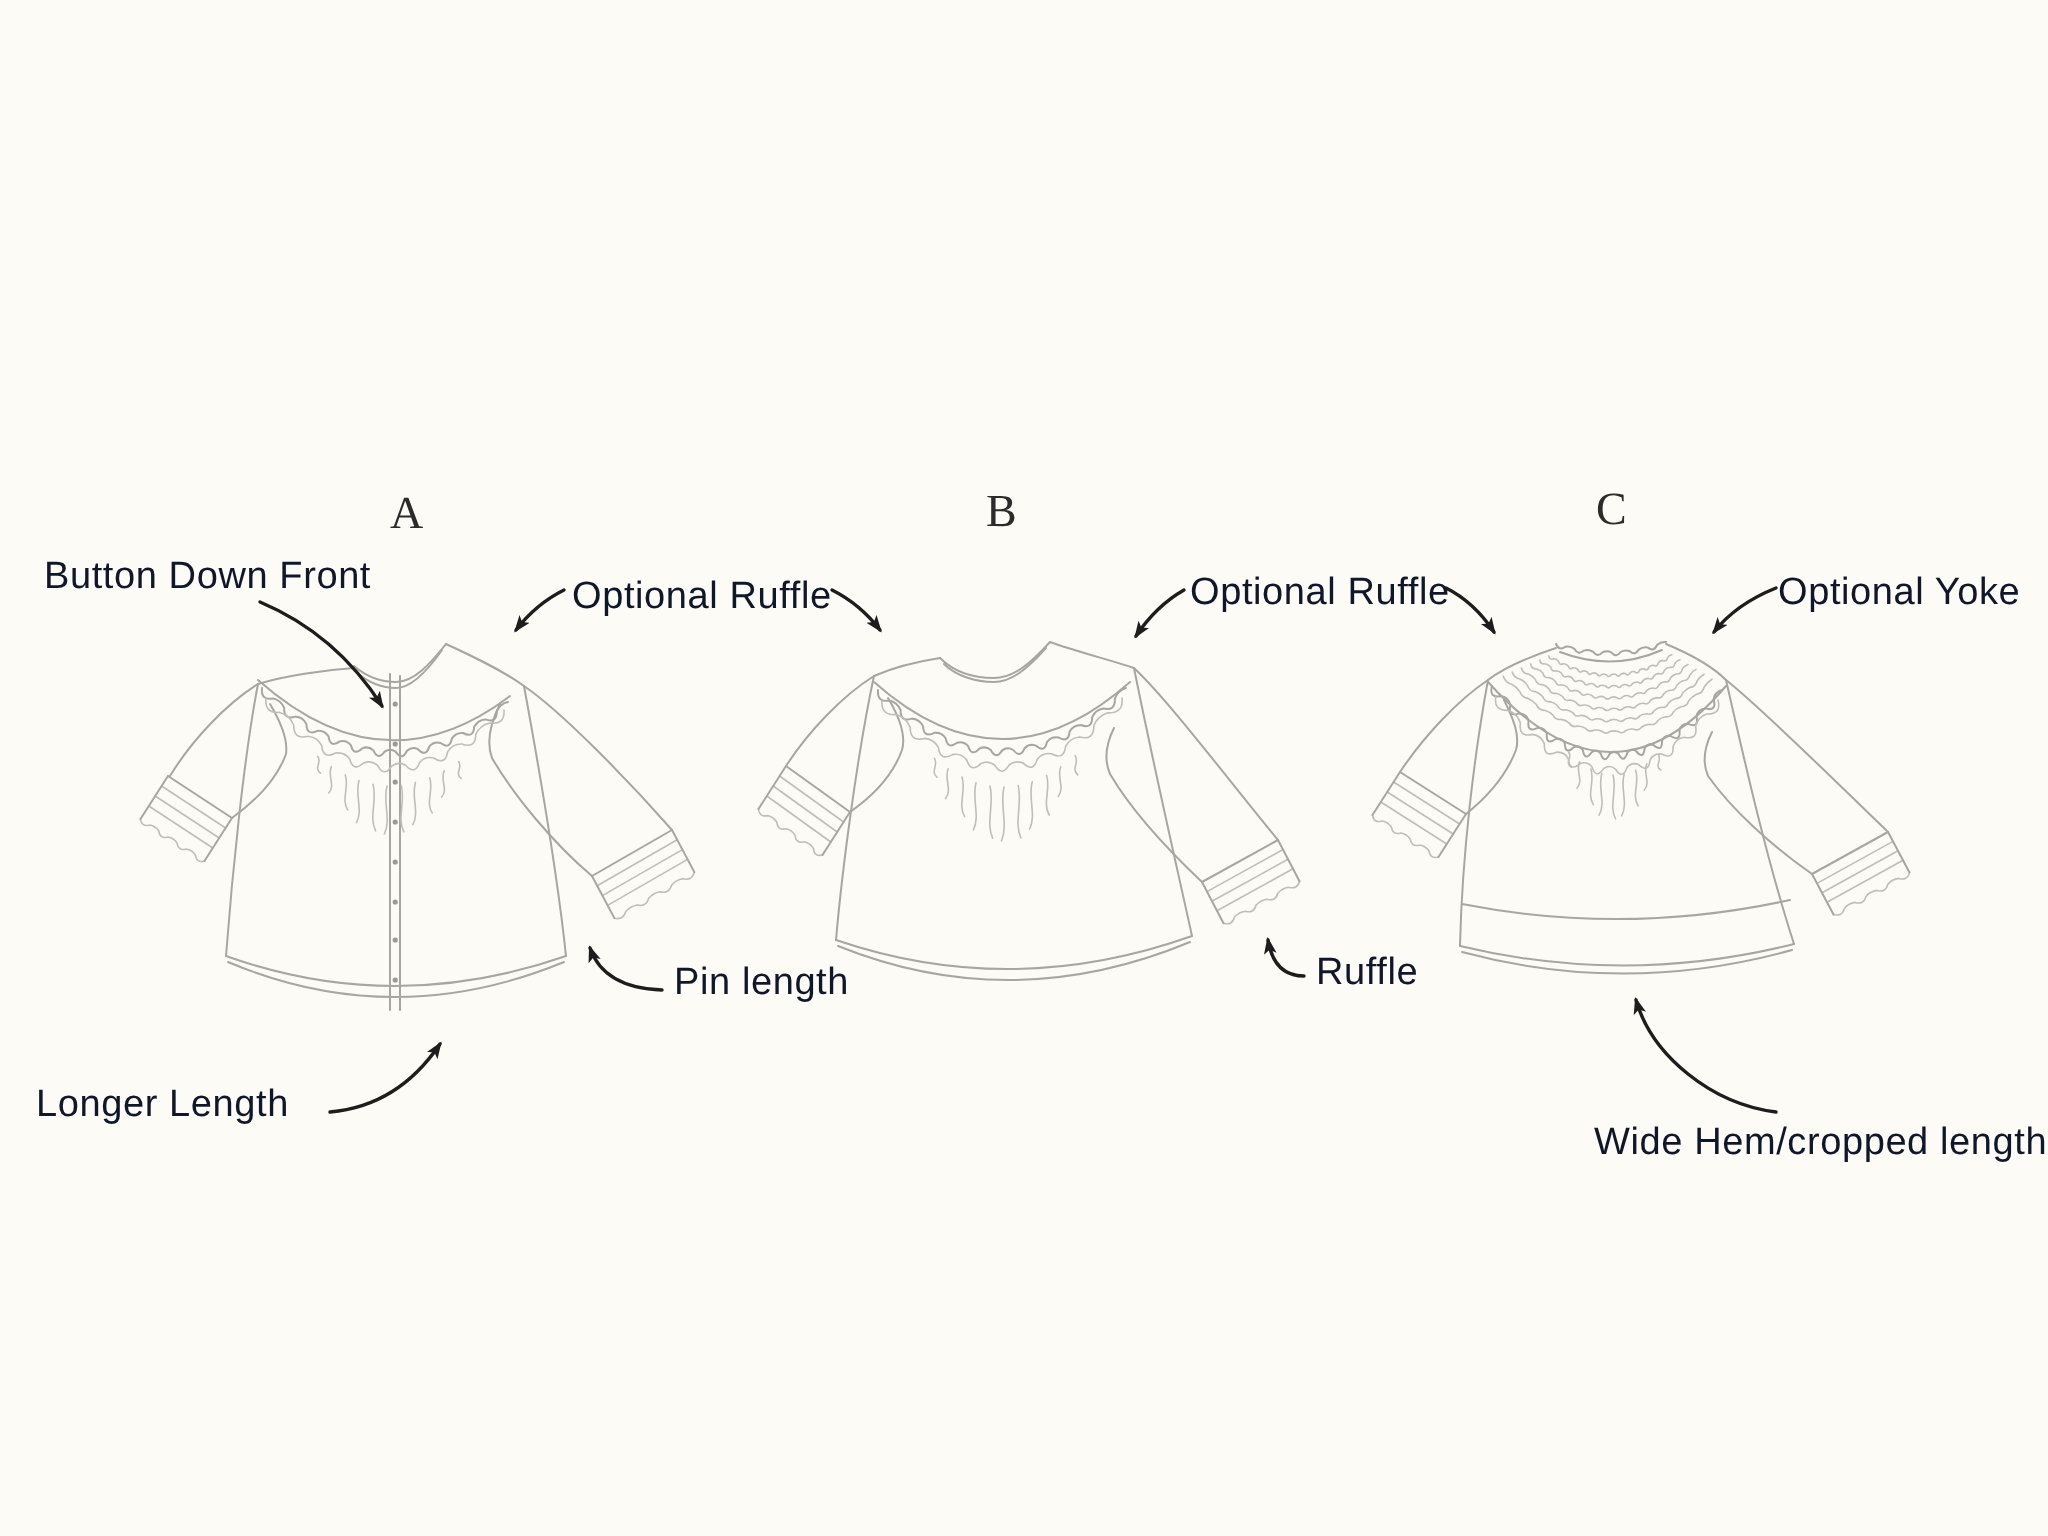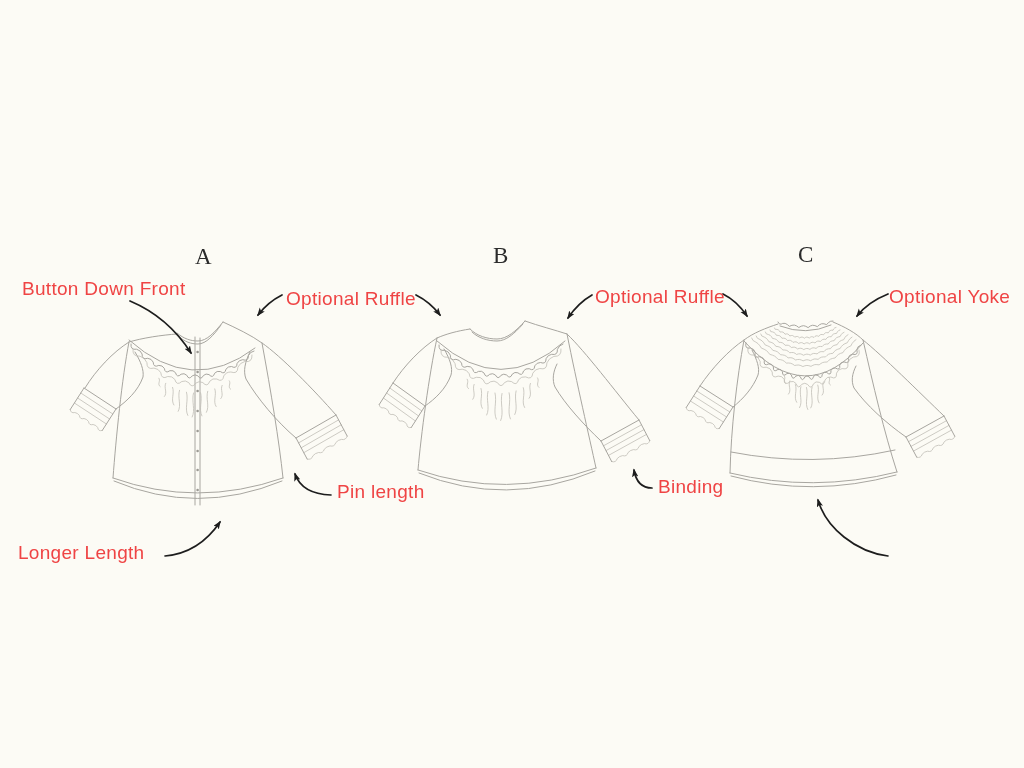--- a/index.html
+++ b/index.html
@@ -8,21 +8,21 @@
     background:#fcfbf5;
     font-family:"Liberation Sans",sans-serif;
   }
   #stage{position:absolute;left:0;top:0;width:1024px;height:768px}
   #art{position:absolute;left:0;top:0}
   .ln{fill:none;stroke:#a8a6a0;stroke-width:1;stroke-linecap:round;stroke-linejoin:round}
   .det{fill:none;stroke:#c0beb6;stroke-width:.8;stroke-linecap:round}
   .btn{fill:#9c9a94;stroke:none}
   .arrow{fill:none;stroke:#1d1d1d;stroke-width:1.7;stroke-linecap:round}
   .lbl{
-    position:absolute;font-size:19px;color:#ef4444;letter-spacing:.3px;
+    position:absolute;font-size:19px;color:#0f172a;letter-spacing:.3px;
     line-height:1.1;white-space:nowrap;
   }
   .vtitle{
     position:absolute;font-family:"Liberation Serif","DejaVu Serif",serif;
     font-size:23px;color:#2b2b2b;line-height:1;
   }
 </style>
 </head>
 <body>
 
@@ -195,15 +195,16 @@
 
   <div class="vtitle" style="left:195px;top:245px">A</div>
   <div class="vtitle" style="left:493px;top:244px">B</div>
   <div class="vtitle" style="left:798px;top:243px">C</div>
 
   <div class="lbl" style="left:22px;top:279px">Button Down Front</div>
   <div class="lbl" style="left:286px;top:289px">Optional Ruffle</div>
   <div class="lbl" style="left:595px;top:287px">Optional Ruffle</div>
   <div class="lbl" style="left:889px;top:287px">Optional Yoke</div>
   <div class="lbl" style="left:337px;top:482px">Pin length</div>
-  <div class="lbl" style="left:658px;top:477px">Binding</div>
+  <div class="lbl" style="left:658px;top:477px">Ruffle</div>
   <div class="lbl" style="left:18px;top:543px">Longer Length</div>
+  <div class="lbl" style="left:797px;top:562px">Wide Hem/cropped length</div>
 </div>
 
 </body></html>

